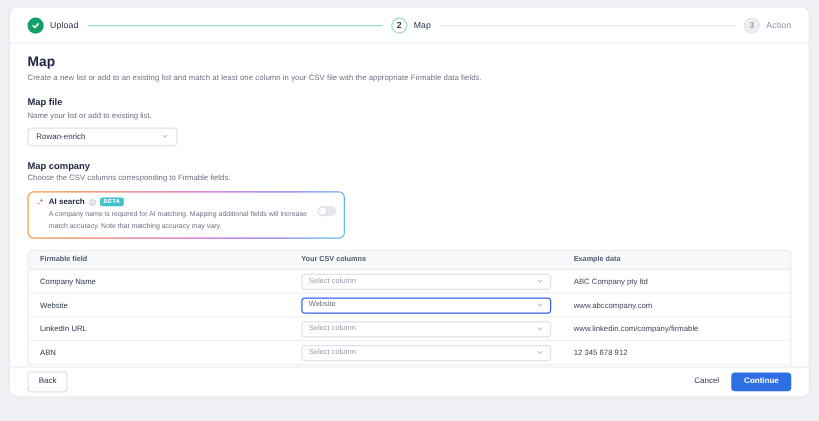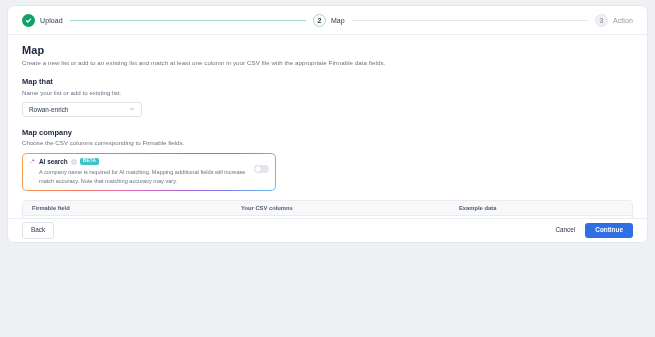--- a/index.html
+++ b/index.html
@@ -3,21 +3,21 @@
 <meta charset="utf-8">
 <style>
   * { box-sizing: border-box; margin: 0; padding: 0; }
   html, body {
     width: 655px; height: 337px;
     background: #eef0f4;
     font-family: "Liberation Sans", sans-serif;
     -webkit-font-smoothing: antialiased;
   }
   .page {
-    width: 655px; height: 242px;
+    width: 655px; height: 317px;
     position: relative;
     padding: 6px 8px 0 8px;
     display: flex; flex-direction: column;
   }
   .card {
     background: #ffffff;
     border-radius: 6px;
     flex: 1;
     display: flex; flex-direction: column;
     overflow: hidden;
@@ -171,21 +171,21 @@
         <div class="circle todo">3</div>
         <span class="step-label muted">Action</span>
       </div>
     </div>
 
     <div class="body">
       <h1 class="title">Map</h1>
       <div class="subtitle">Create a new list or add to an existing list and match at least one column in your CSV file with the appropriate Firmable data fields.</div>
 
       <div class="section">
-        <h2 class="sec-title">Map that</h2>
+        <h2 class="sec-title">Map file</h2>
         <div class="sec-sub">Name your list or add to existing list.</div>
         <div class="select">
           <span>Rowan-enrich</span>
           <span class="chev">
             <svg viewBox="0 0 12 12" fill="none" stroke="#9aa1ae" stroke-width="1.4" stroke-linecap="round" stroke-linejoin="round">
                 <path d="M3 4.5 L6 7.8 L9 4.5"></path>
               </svg>
           </span>
         </div>
       </div>

